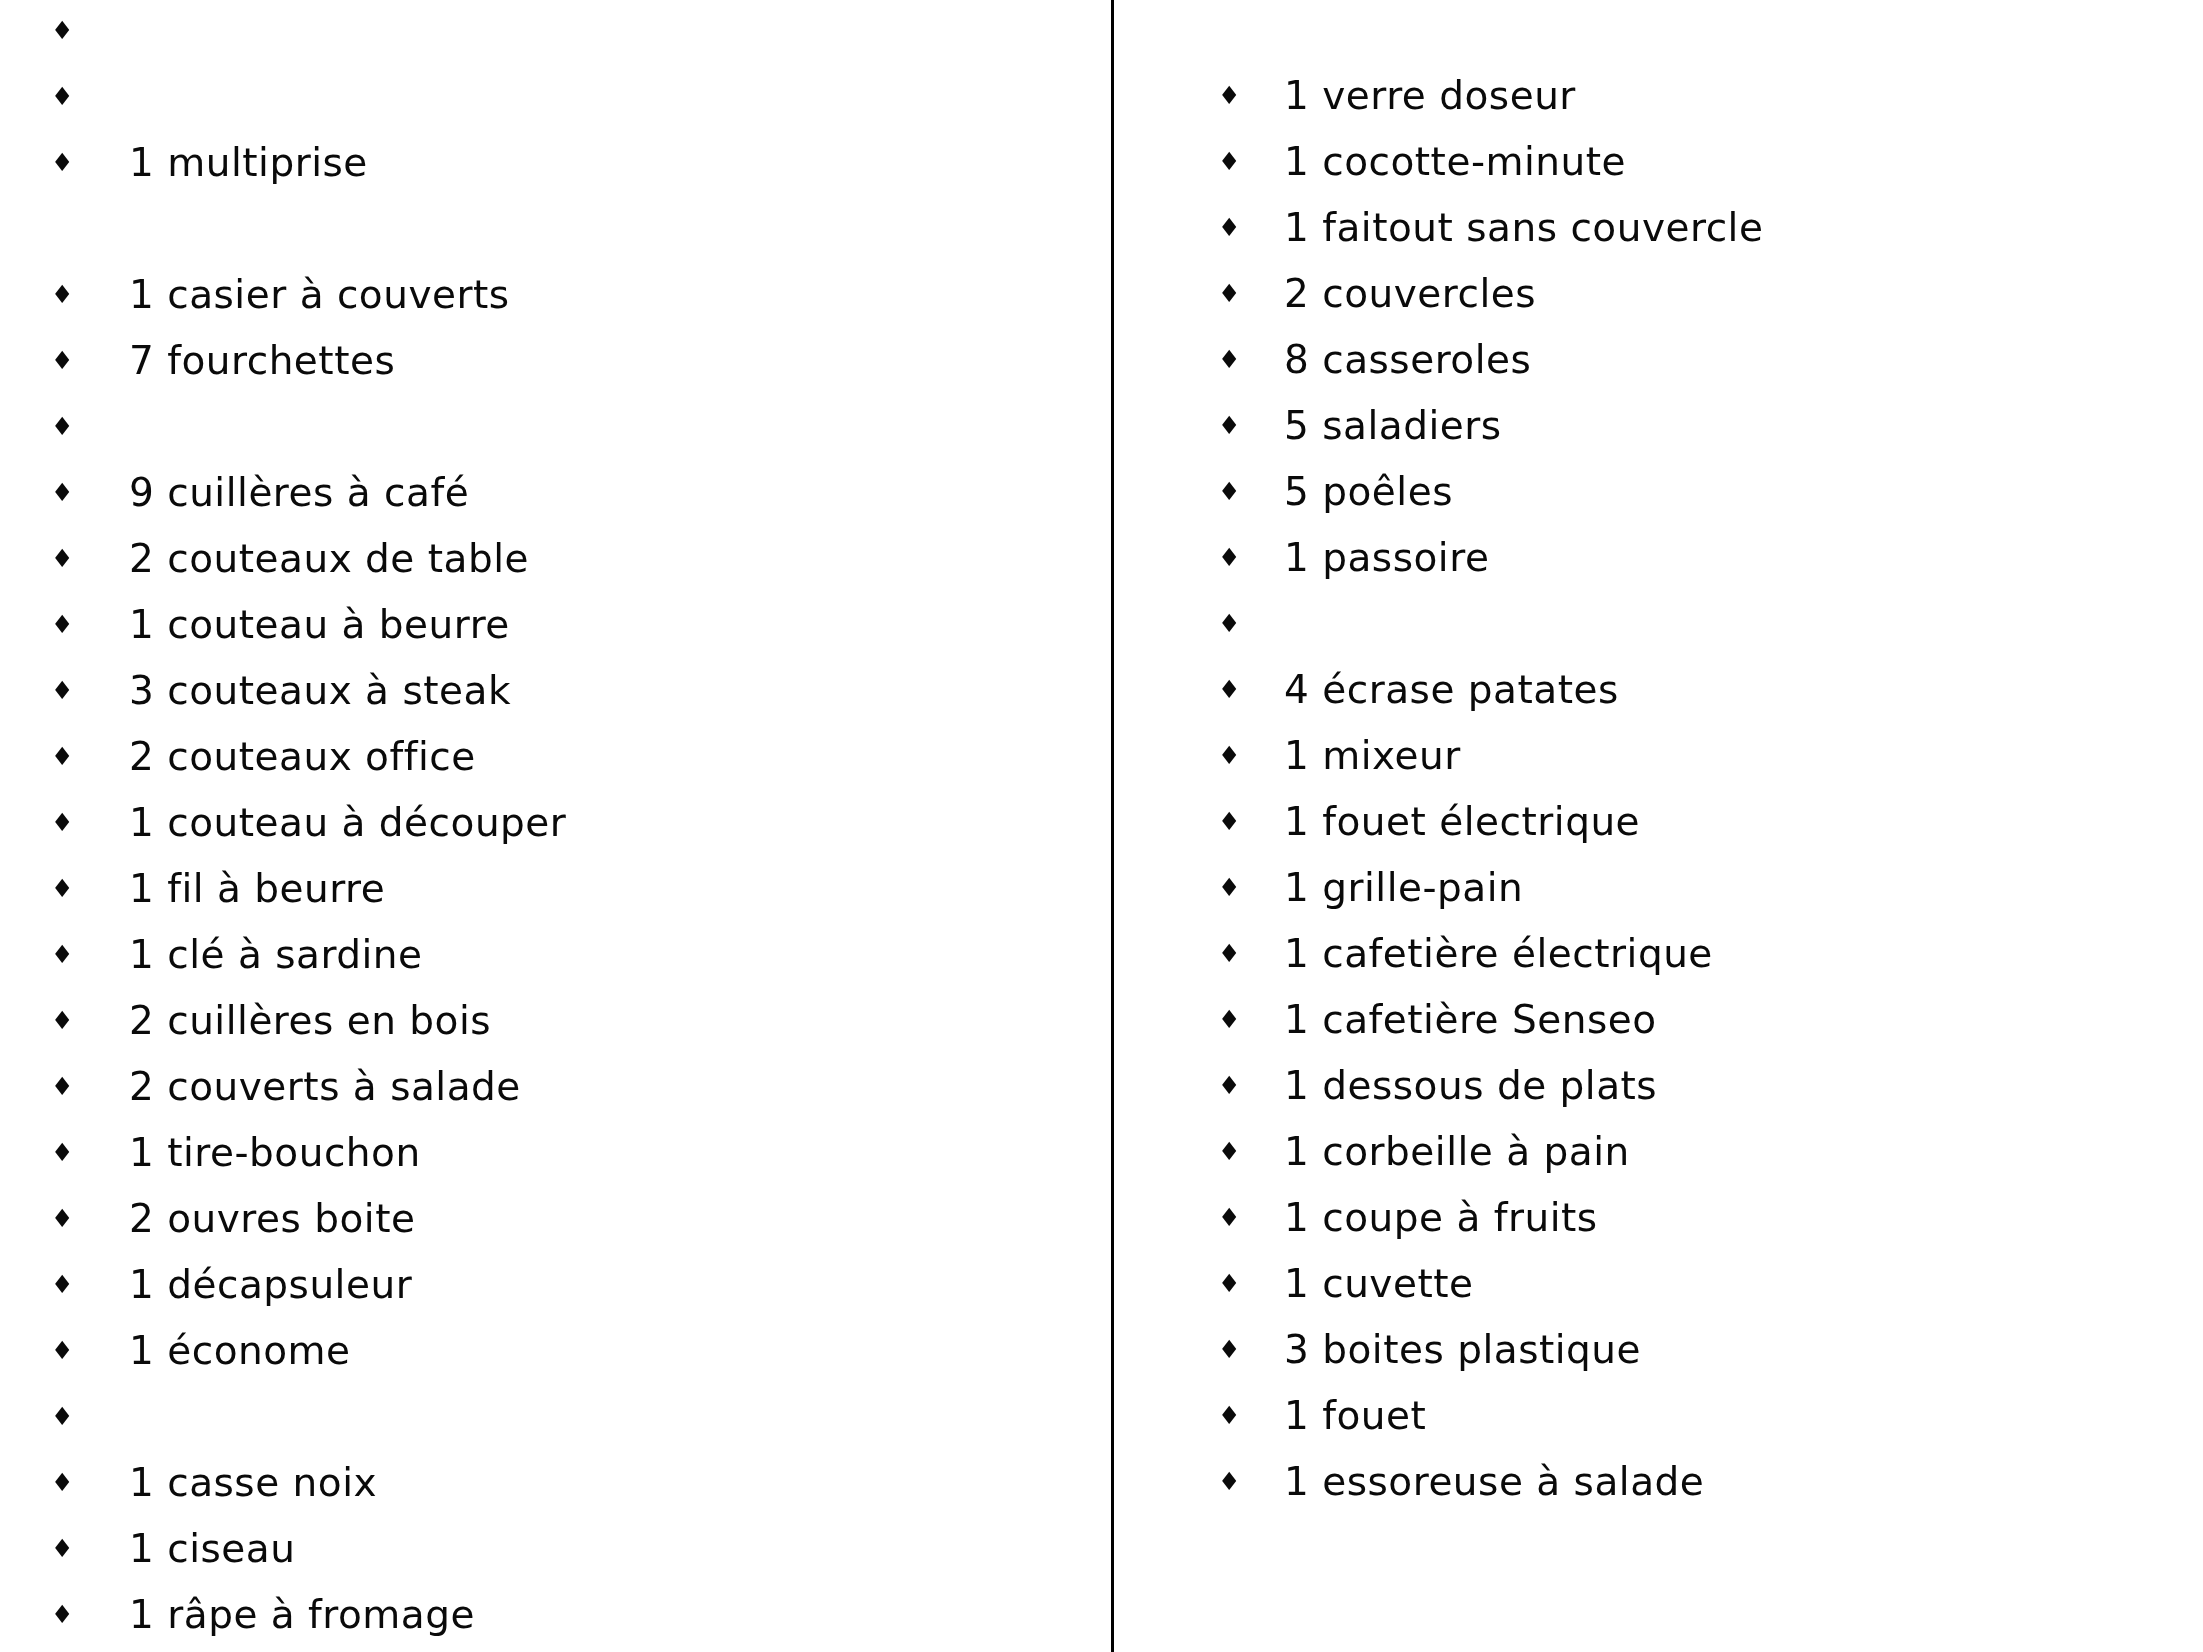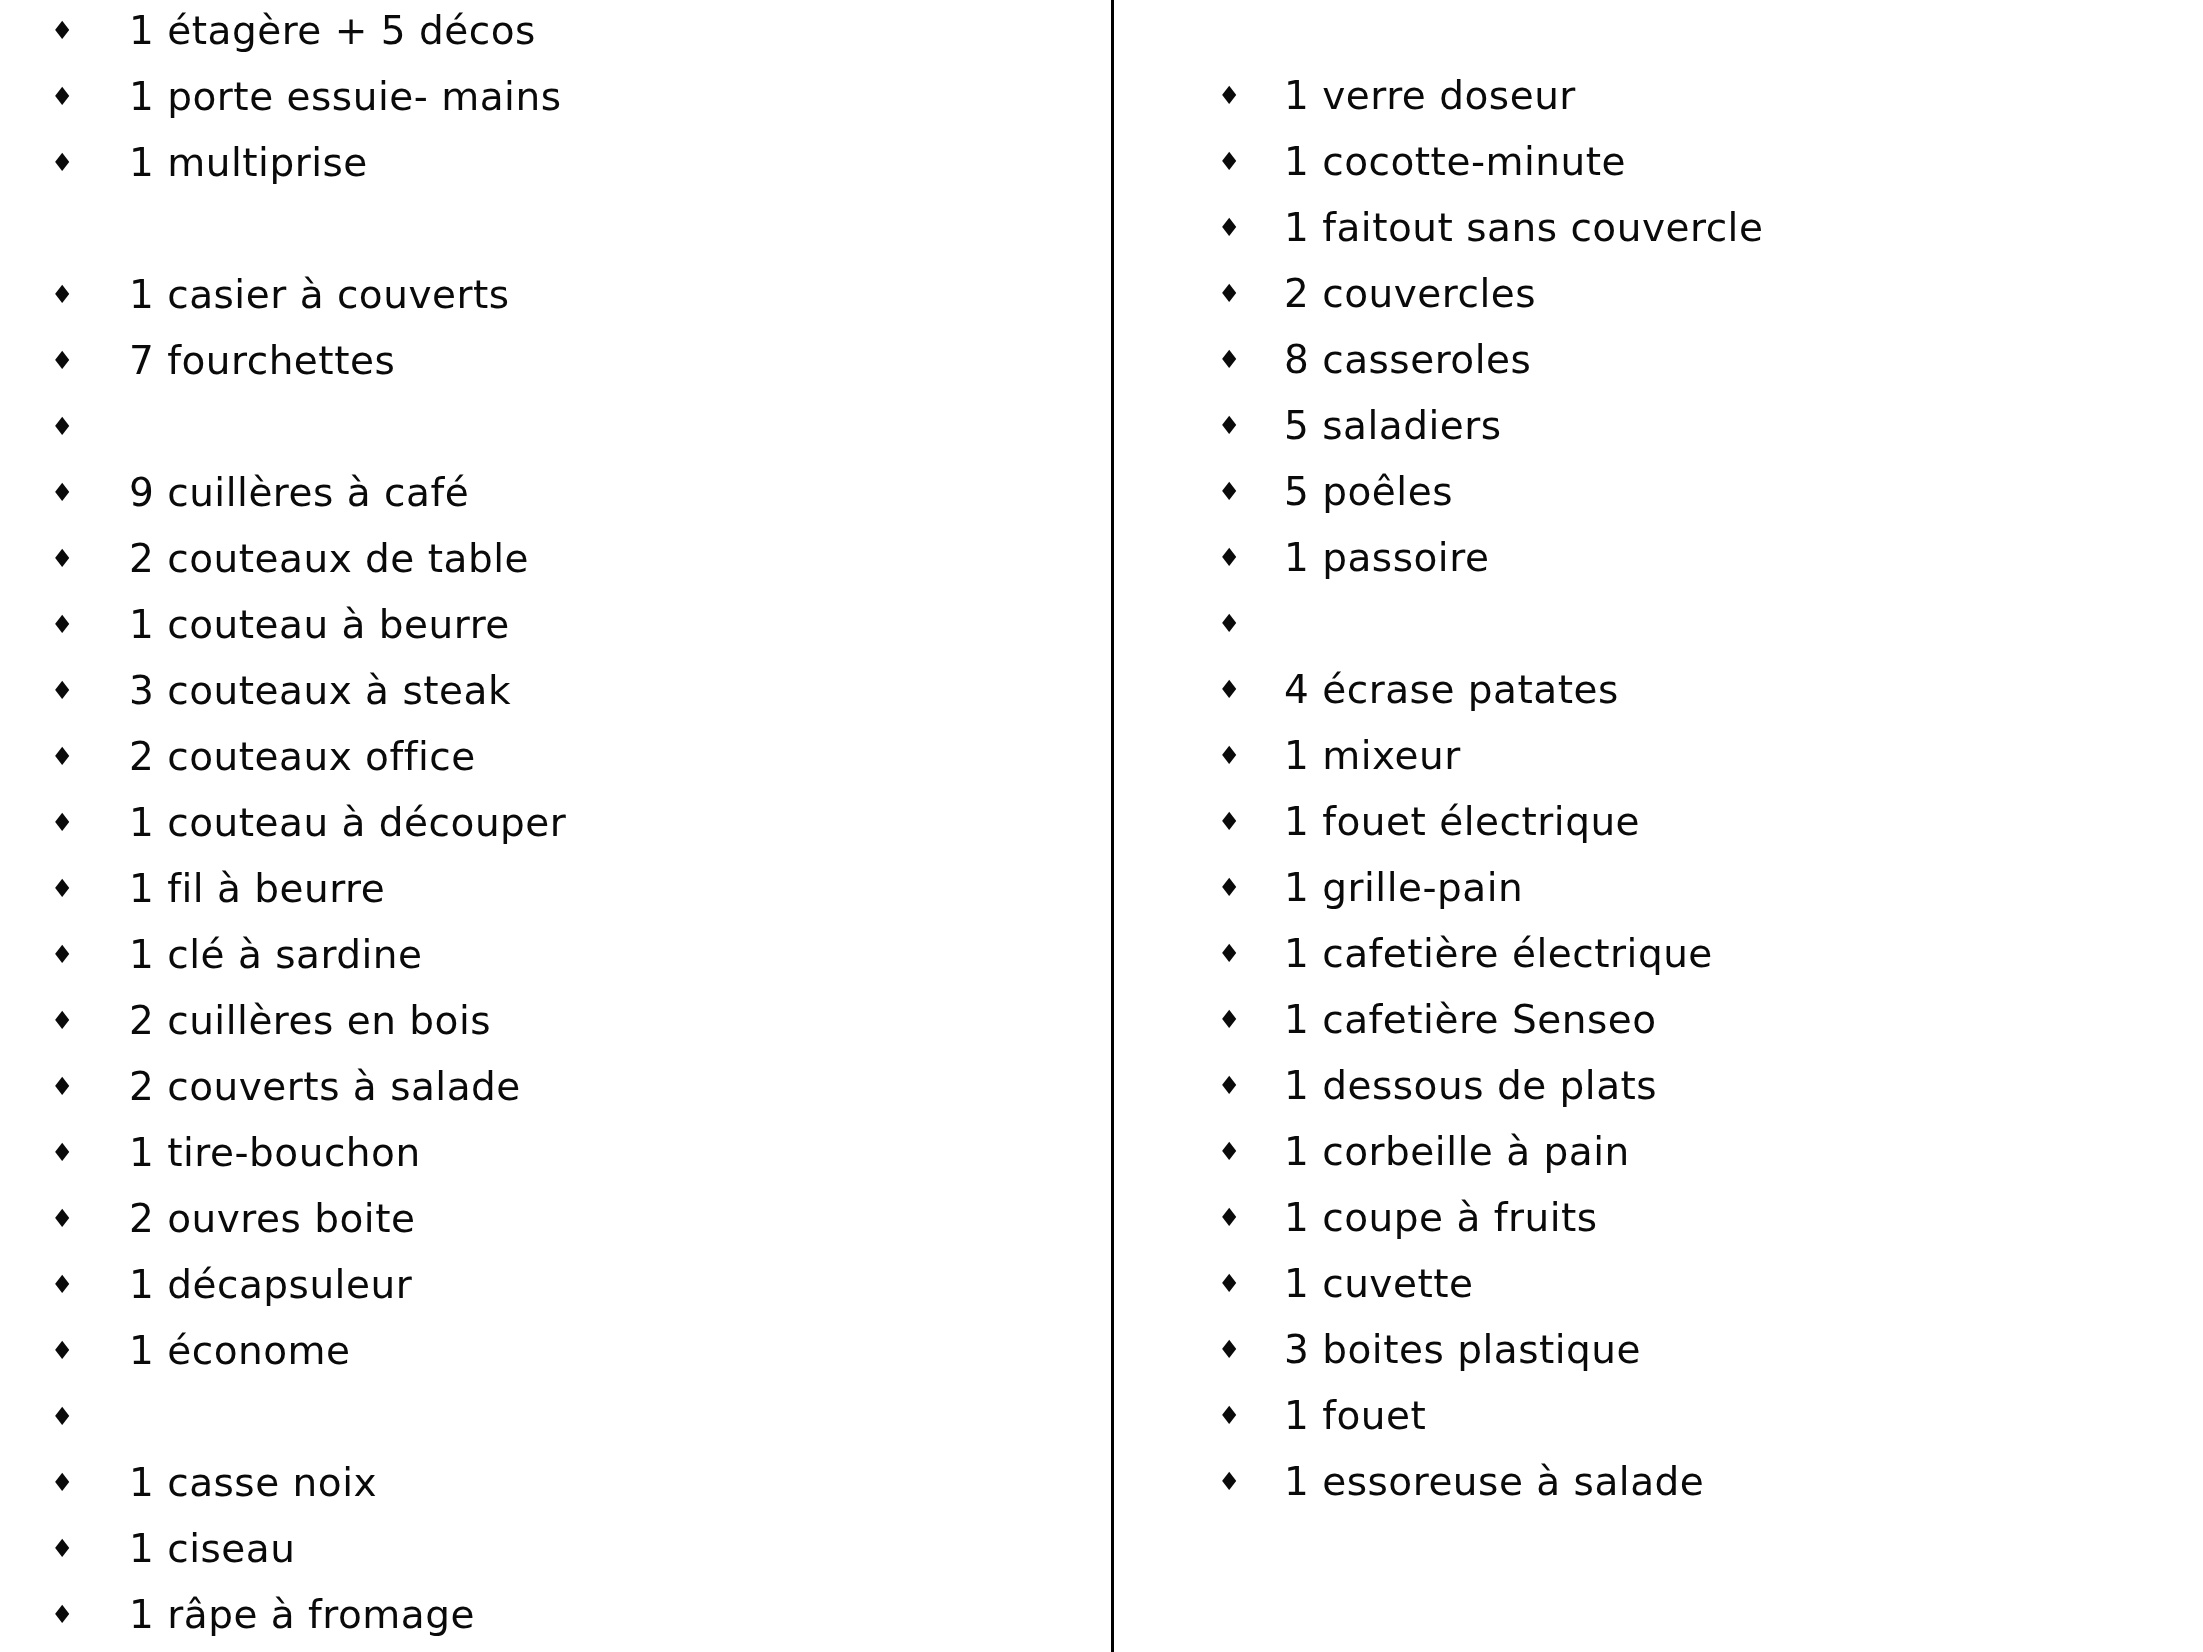--- a/index.html
+++ b/index.html
@@ -50,25 +50,23 @@
   }
   .row.blank {  }
 </style>
 </head>
 <body>
 
 <div class="page" style="background: rgb(255, 255, 255); color: rgb(10, 10, 10);">
   <div class="col col-left" id="col-left">
       <div class="row">
         <span class="bullet">♦</span>
-        <span class="item-text">1 étagère + 5 décos</span>
-      </div>
-      <div class="row">
-        <span class="bullet">♦</span>
-        <span class="item-text">1 porte essuie- mains</span>
+      </div>
+      <div class="row">
+        <span class="bullet">♦</span>
       </div>
       <div class="row">
         <span class="bullet">♦</span>
         <span class="item-text">1 multiprise</span>
       </div>
       <div class="row blank"></div>
       <div class="row">
         <span class="bullet">♦</span>
         <span class="item-text">1 casier à couverts</span>
       </div>

